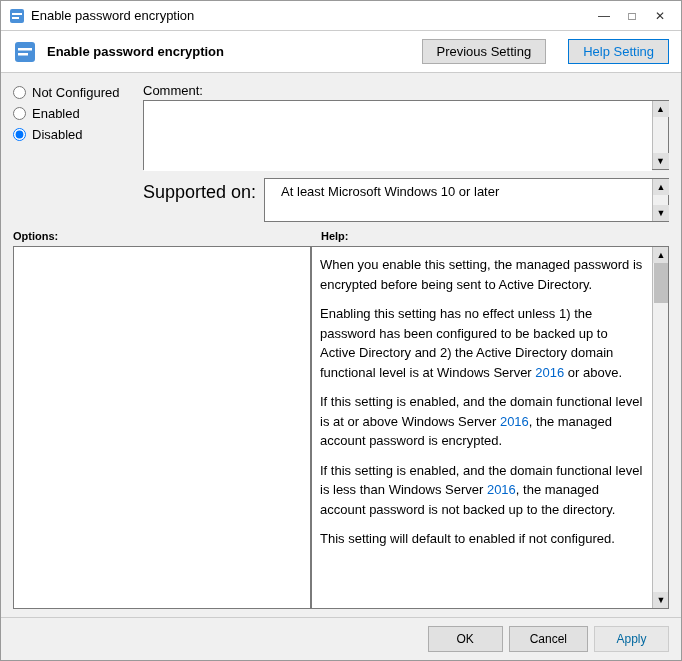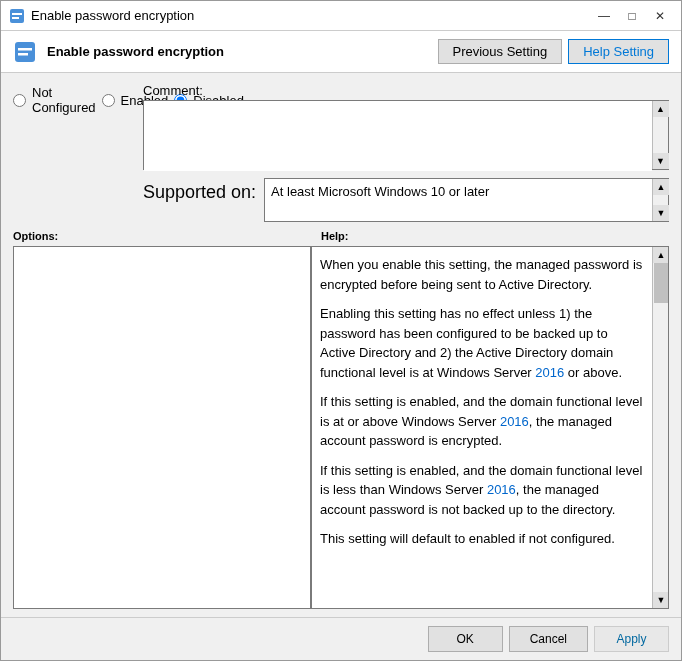--- a/index.html
+++ b/index.html
@@ -7,44 +7,44 @@
     .window { width: 682px; height: 661px; background: #f0f0f0; border: 1px solid #999; box-shadow: 2px 2px 8px rgba(0,0,0,0.3); display: flex; flex-direction: column; }
     .title-bar { background: #fff; height: 30px; display: flex; align-items: center; padding: 0 8px; border-bottom: 1px solid #ccc; gap: 6px; user-select: none; }
     .title-bar-icon { width: 16px; height: 16px; flex-shrink: 0; }
     .title-bar-title { flex: 1; font-size: 13px; color: #000; }
     .title-bar-controls { display: flex; gap: 2px; }
     .title-bar-btn { width: 26px; height: 20px; border: none; background: transparent; cursor: pointer; font-size: 12px; display: flex; align-items: center; justify-content: center; color: #333; }
 
     .header { background: #fff; padding: 8px 12px; border-bottom: 1px solid #ccc; display: flex; align-items: center; gap: 10px; }
     .header-icon { width: 24px; height: 24px; flex-shrink: 0; }
     .header-title { flex: 1; font-size: 13px; font-weight: 600; }
-    .header-buttons { display: flex; gap: 6px; }
+    .header-buttons { display: flex; gap: 22px; }
     .btn { padding: 4px 14px; border: 1px solid #adadad; background: #e1e1e1; cursor: pointer; font-size: 13px; min-width: 90px; }
     .btn-primary { border-color: #0078d7; color: #0078d7; }
 
     .content { flex: 1; display: flex; flex-direction: column; padding: 10px 12px 8px 12px; overflow: hidden; }
 
     .top-section { display: flex; gap: 10px; margin-bottom: 8px; }
     .left-panel { width: 120px; flex-shrink: 0; display: flex; flex-direction: column; gap: 4px; padding-top: 2px; }
-    .radio-group { display: flex; flex-direction: row; gap: 6px; }
+    .radio-group { display: flex; flex-direction: column; gap: 6px; }
     .radio-label { display: flex; align-items: center; gap: 6px; cursor: pointer; }
     .radio-label input[type=radio] { margin: 0; cursor: pointer; }
 
     .right-panel { flex: 1; display: flex; flex-direction: column; gap: 8px; }
     .field-row { display: flex; flex-direction: column; }
     .field-label { font-size: 13px; margin-bottom: 2px; }
     .comment-box { width: 100%; height: 70px; border: 1px solid #7a7a7a; background: #fff; resize: none; padding: 3px; font-size: 13px; position: relative; }
     .scrollable-field { position: relative; border: 1px solid #7a7a7a; background: #fff; display: flex; }
     .scrollbar-stub { width: 16px; background: #f0f0f0; border-left: 1px solid #bbb; display: flex; flex-direction: column; align-items: center; }
     .scrollbar-arrow { width: 16px; height: 16px; display: flex; align-items: center; justify-content: center; font-size: 9px; cursor: pointer; border: none; background: #e0e0e0; }
 
     .supported-row { display: flex; align-items: flex-start; gap: 8px; }
     .supported-label { font-size: 18px; padding-top: 4px; white-space: nowrap; }
     .supported-value-box { flex: 1; border: 1px solid #7a7a7a; background: #fff; display: flex; min-height: 44px; }
-    .supported-text { flex: 1; padding: 5px 6px; font-size: 13px; }
+    .supported-text { flex: 1; padding: 5px 16px; font-size: 13px; }
     .supported-scrollbar { width: 16px; background: #f0f0f0; border-left: 1px solid #bbb; display: flex; flex-direction: column; }
     .supported-scrollbar-arrow { width: 16px; height: 16px; display: flex; align-items: center; justify-content: center; font-size: 9px; background: #e0e0e0; border: none; cursor: pointer; }
 
     .sections-row { display: flex; gap: 10px; margin-bottom: 4px; }
     .section-label { font-size: 11px; font-weight: 600; }
 
     .bottom-panels { flex: 1; display: flex; gap: 0; overflow: hidden; }
     .options-panel { width: 298px; flex-shrink: 0; border: 1px solid #7a7a7a; background: #fff; min-height: 0; }
     .help-panel { flex: 1; border: 1px solid #7a7a7a; background: #fff; display: flex; overflow: hidden; }
     .help-text { flex: 1; padding: 8px; font-size: 13px; line-height: 1.5; overflow-y: auto; color: #000; }

